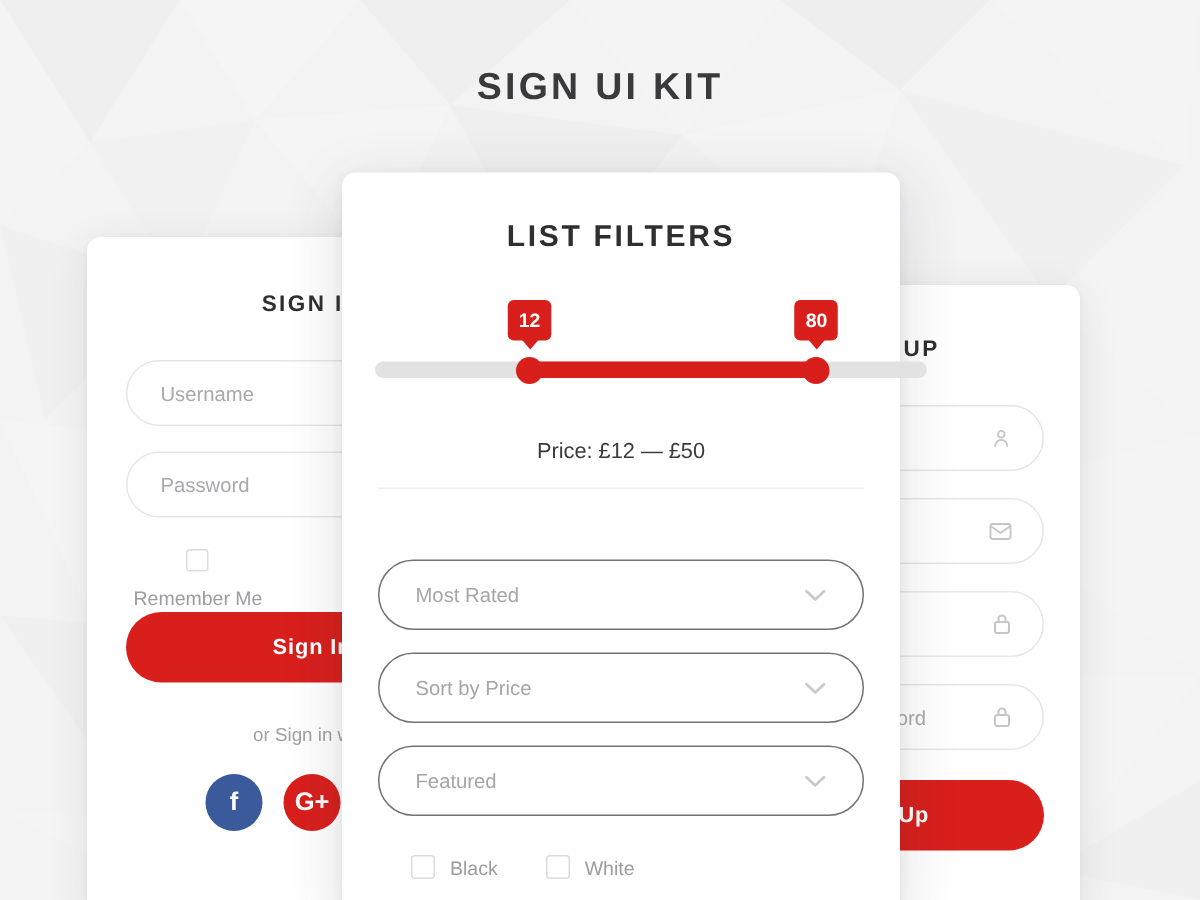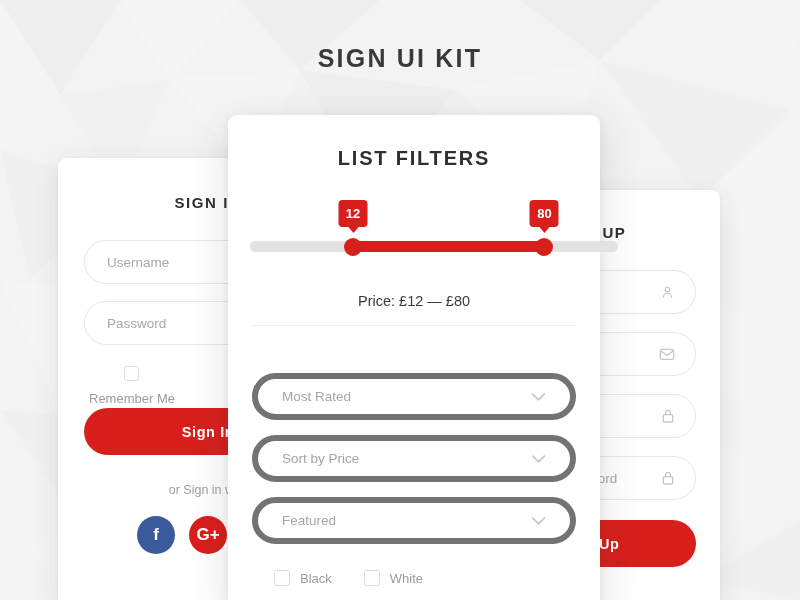--- a/index.html
+++ b/index.html
@@ -299,21 +299,21 @@
     width: 324px;
     height: 1px;
     background: #eeeeef;
   }
 
   .dropdown {
     position: absolute;
     left: 24px;
     width: 324px;
     height: 47px;
-    border: 6px solid #737373;
+    border: 1px solid #737373;
     border-radius: 24px;
     background: #fff;
     display: flex;
     align-items: center;
     padding: 0 24px;
     font-size: 13.5px;
     color: #a5a5aa;
     cursor: pointer;
     text-align: center;
   }
@@ -478,21 +478,21 @@
 
   <div id="price-slider">
     <div class="slider-track"></div>
     <div class="slider-range"></div>
     <div class="slider-handle" id="slider-handle-min"></div>
     <div class="slider-handle" id="slider-handle-max"></div>
     <div class="slider-tooltip" id="tooltip-min">12</div>
     <div class="slider-tooltip" id="tooltip-max">80</div>
   </div>
 
-  <div class="price-label">Price: £12 — £80</div>
+  <div class="price-label">Price: £12 — £50</div>
 
   <div class="divider"></div>
 
   <div class="dropdown" id="dropdown-0">
     <span>Most Rated</span>
     <span class="chevron">
       <svg width="15" height="9" viewBox="0 0 16 10" fill="none" stroke="currentColor" stroke-width="2.1" stroke-linecap="round" stroke-linejoin="round">
           <path d="M1.5 1.8 8 8 14.5 1.8"></path>
         </svg>
     </span>

